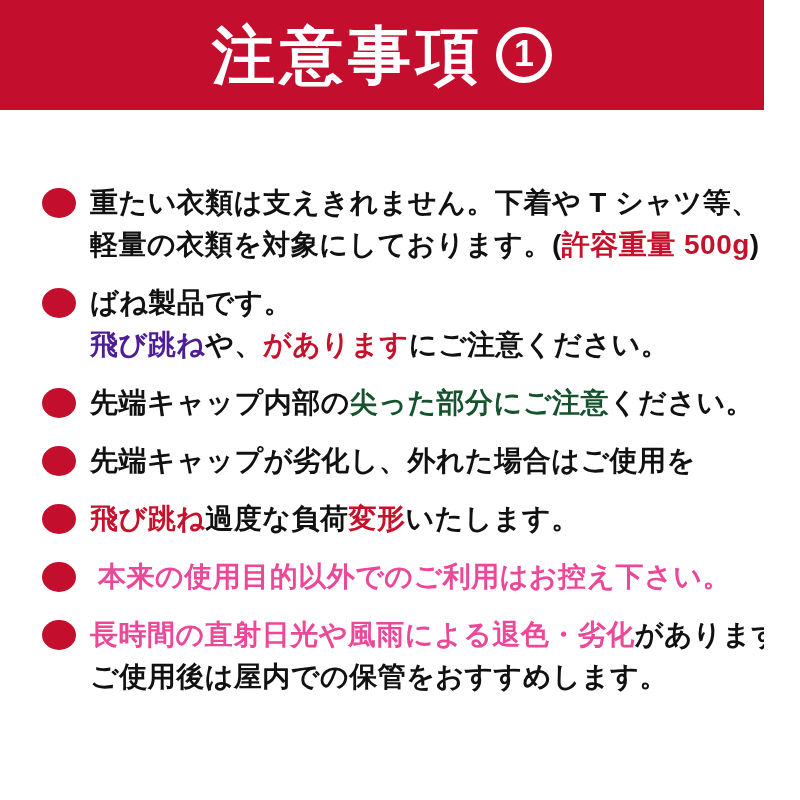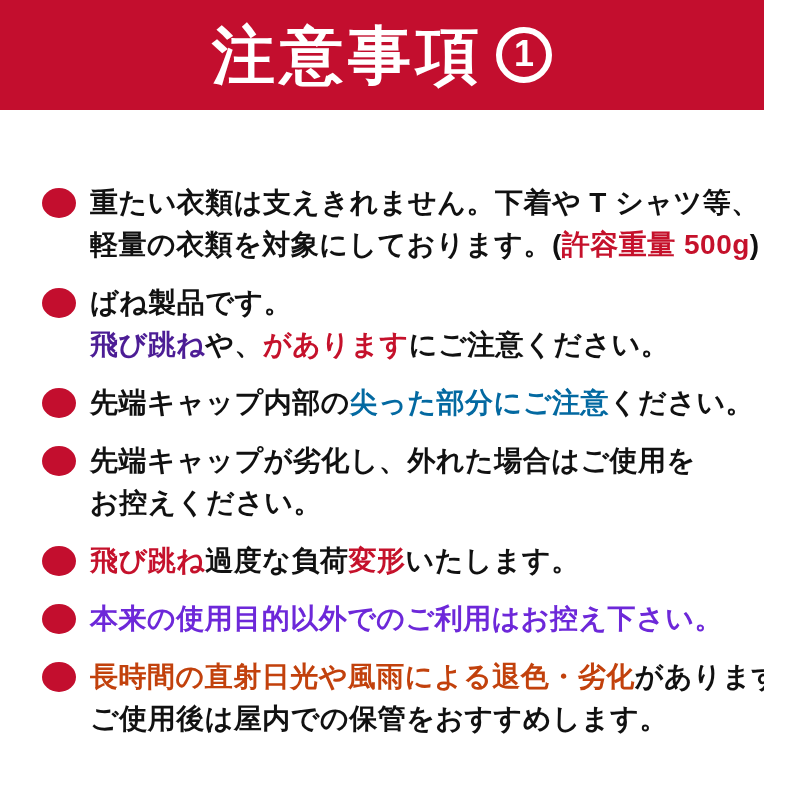--- a/index.html
+++ b/index.html
@@ -96,43 +96,42 @@
       <li class="notice-item">
         <span class="bullet-dot" style="background: rgb(195, 14, 46);"></span>
         <div class="notice-text" style="color: rgb(17, 17, 17);">
           <div class="line"><span>ばね製品です。</span></div>
           <div class="line"><span style="color: #4c1d95;">飛び跳ね</span><span>や、</span><span style="color: rgb(197, 17, 43);">があります</span><span>にご注意ください。</span></div>
         </div>
       </li>
       <li class="notice-item">
         <span class="bullet-dot" style="background: rgb(195, 14, 46);"></span>
         <div class="notice-text" style="color: rgb(17, 17, 17);">
-          <div class="line"><span>先端キャップ内部の</span><span style="color: #0369a1;">尖った部分にご注意</span><span>ください。</span></div>
+          <div class="line"><span>先端キャップ内部の</span><span style="color: #14532d;">尖った部分にご注意</span><span>ください。</span></div>
         </div>
       </li>
       <li class="notice-item">
         <span class="bullet-dot" style="background: rgb(195, 14, 46);"></span>
         <div class="notice-text" style="color: rgb(17, 17, 17);">
           <div class="line"><span>先端キャップが劣化し、外れた場合はご使用を</span></div>
-          <div class="line"><span>お控えください。</span></div>
         </div>
       </li>
       <li class="notice-item">
         <span class="bullet-dot" style="background: rgb(195, 14, 46);"></span>
         <div class="notice-text" style="color: rgb(17, 17, 17);">
           <div class="line"><span style="color: rgb(197, 17, 43);">飛び跳ね</span><span>過度な負荷</span><span style="color: rgb(197, 17, 43);">変形</span><span>いたします。</span></div>
         </div>
       </li>
       <li class="notice-item">
         <span class="bullet-dot" style="background: rgb(195, 14, 46);"></span>
-        <div class="notice-text" style="color: #6d28d9;">
+        <div class="notice-text" style="color: #ec4899; margin-left: 8px;">
           <div class="line"><span>本来の使用目的以外でのご利用はお控え下さい。</span></div>
         </div>
       </li>
       <li class="notice-item">
         <span class="bullet-dot" style="background: rgb(195, 14, 46);"></span>
         <div class="notice-text" style="color: rgb(17, 17, 17);">
-          <div class="line"><span style="color: #c2410c;">長時間の直射日光や風雨による退色・劣化</span><span>があります。</span></div>
+          <div class="line"><span style="color: #ec4899;">長時間の直射日光や風雨による退色・劣化</span><span>があります。</span></div>
           <div class="line"><span>ご使用後は屋内での保管をおすすめします。</span></div>
         </div>
       </li>
     </ul>
 </div>
 
 </body></html>

